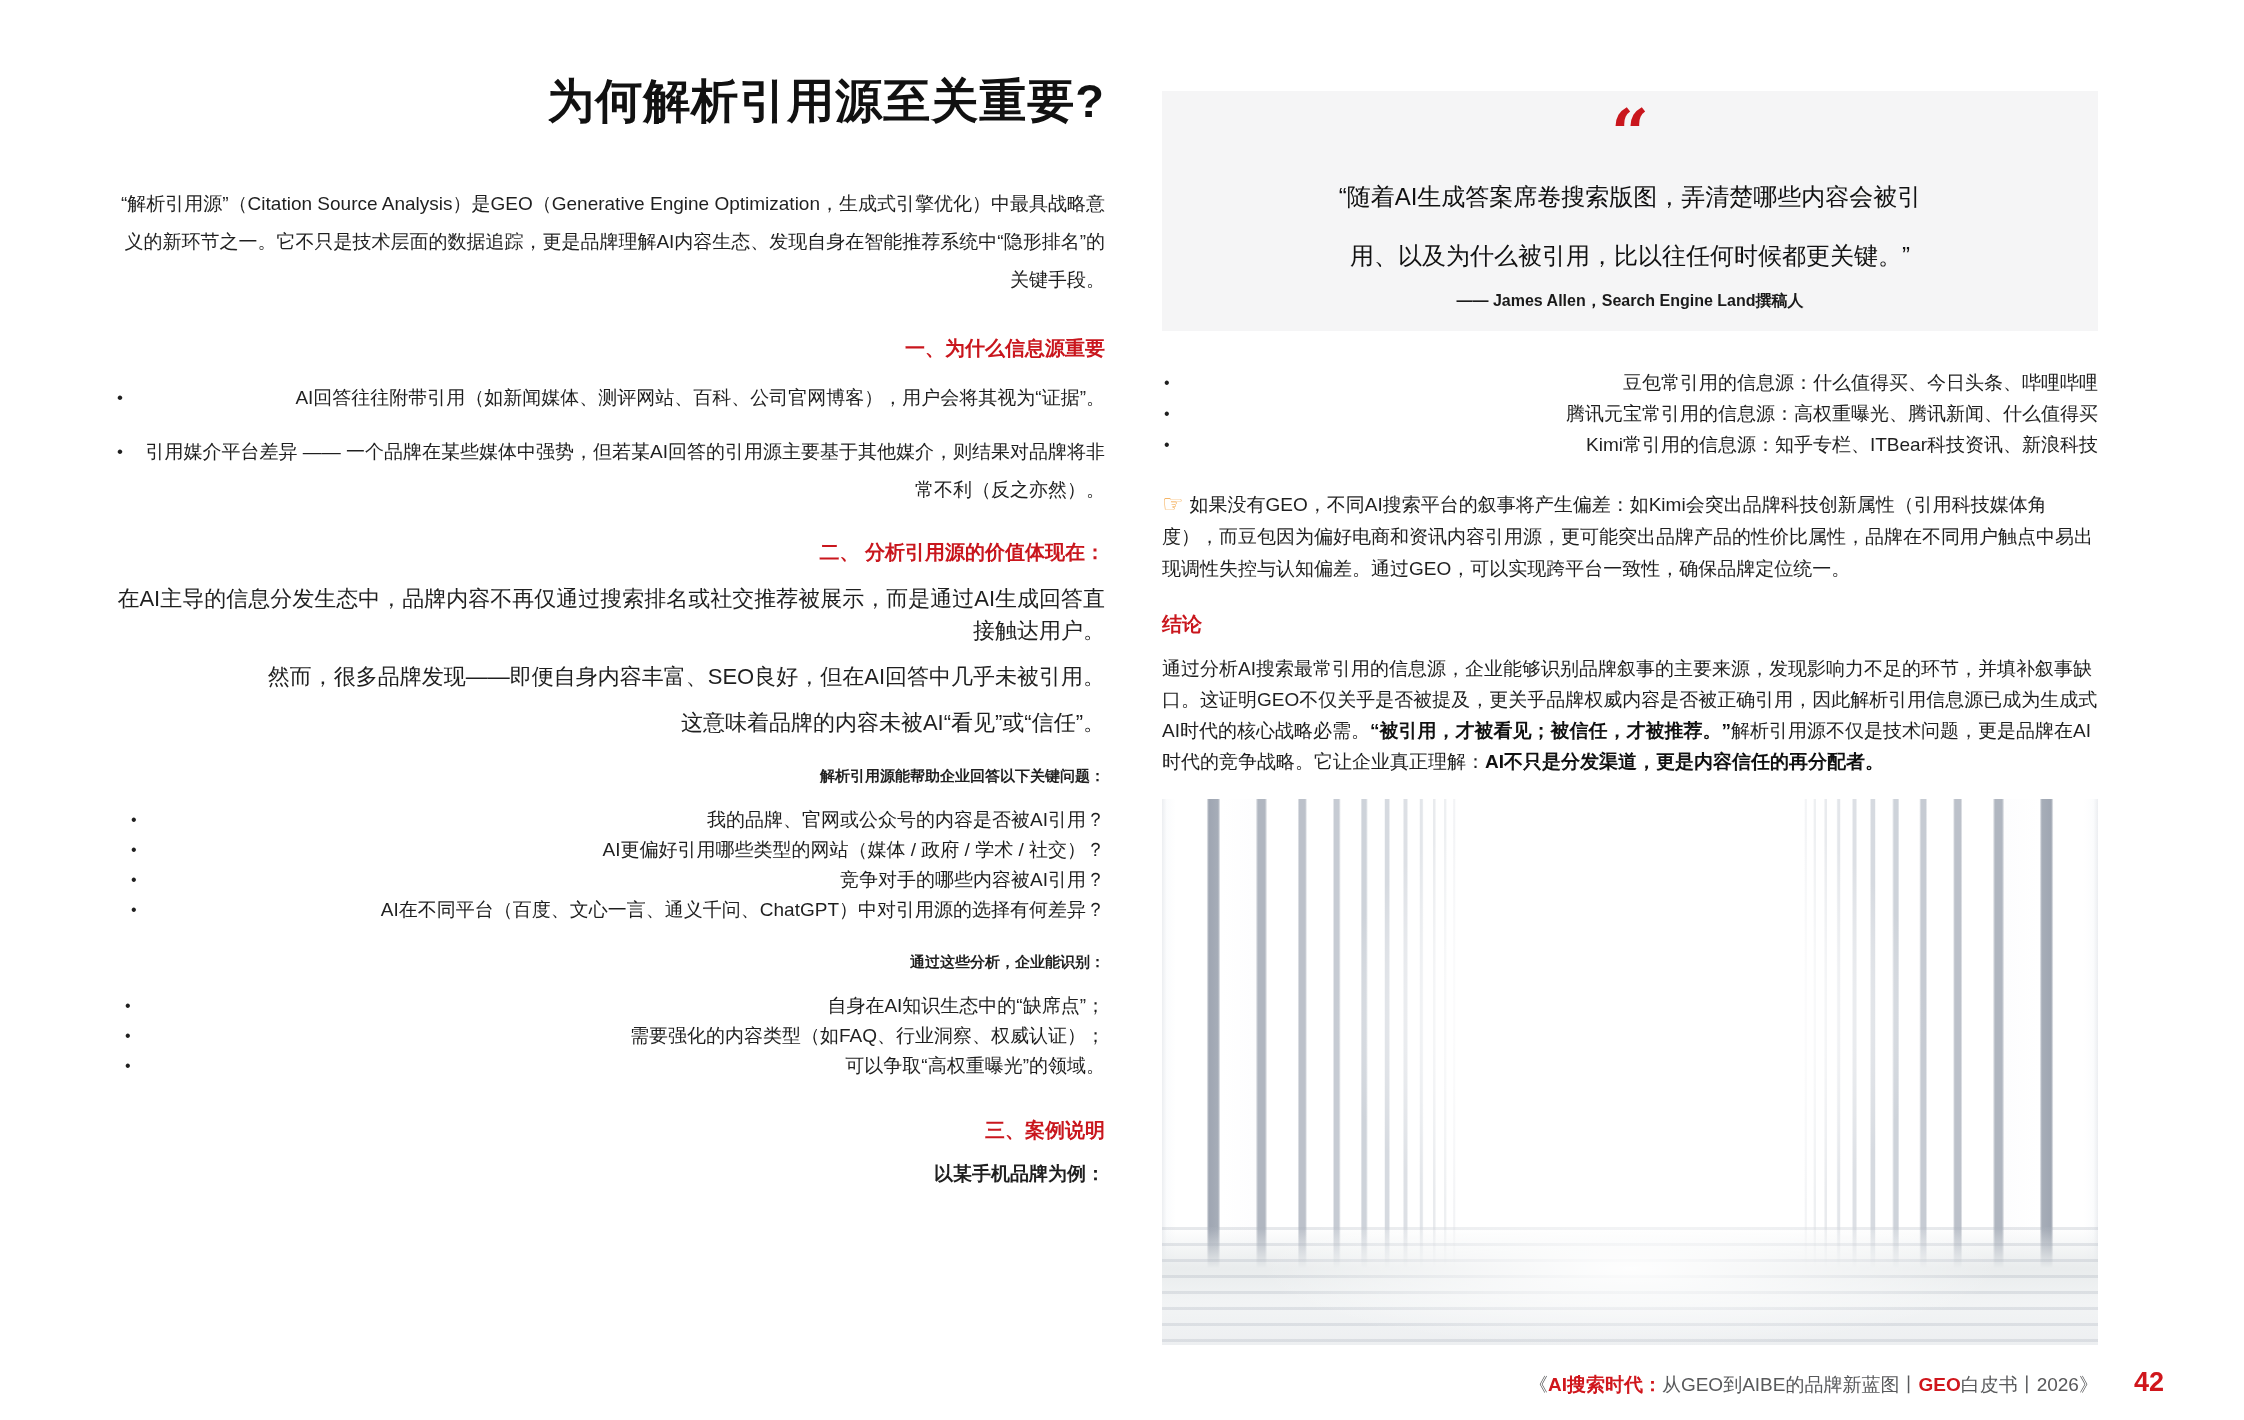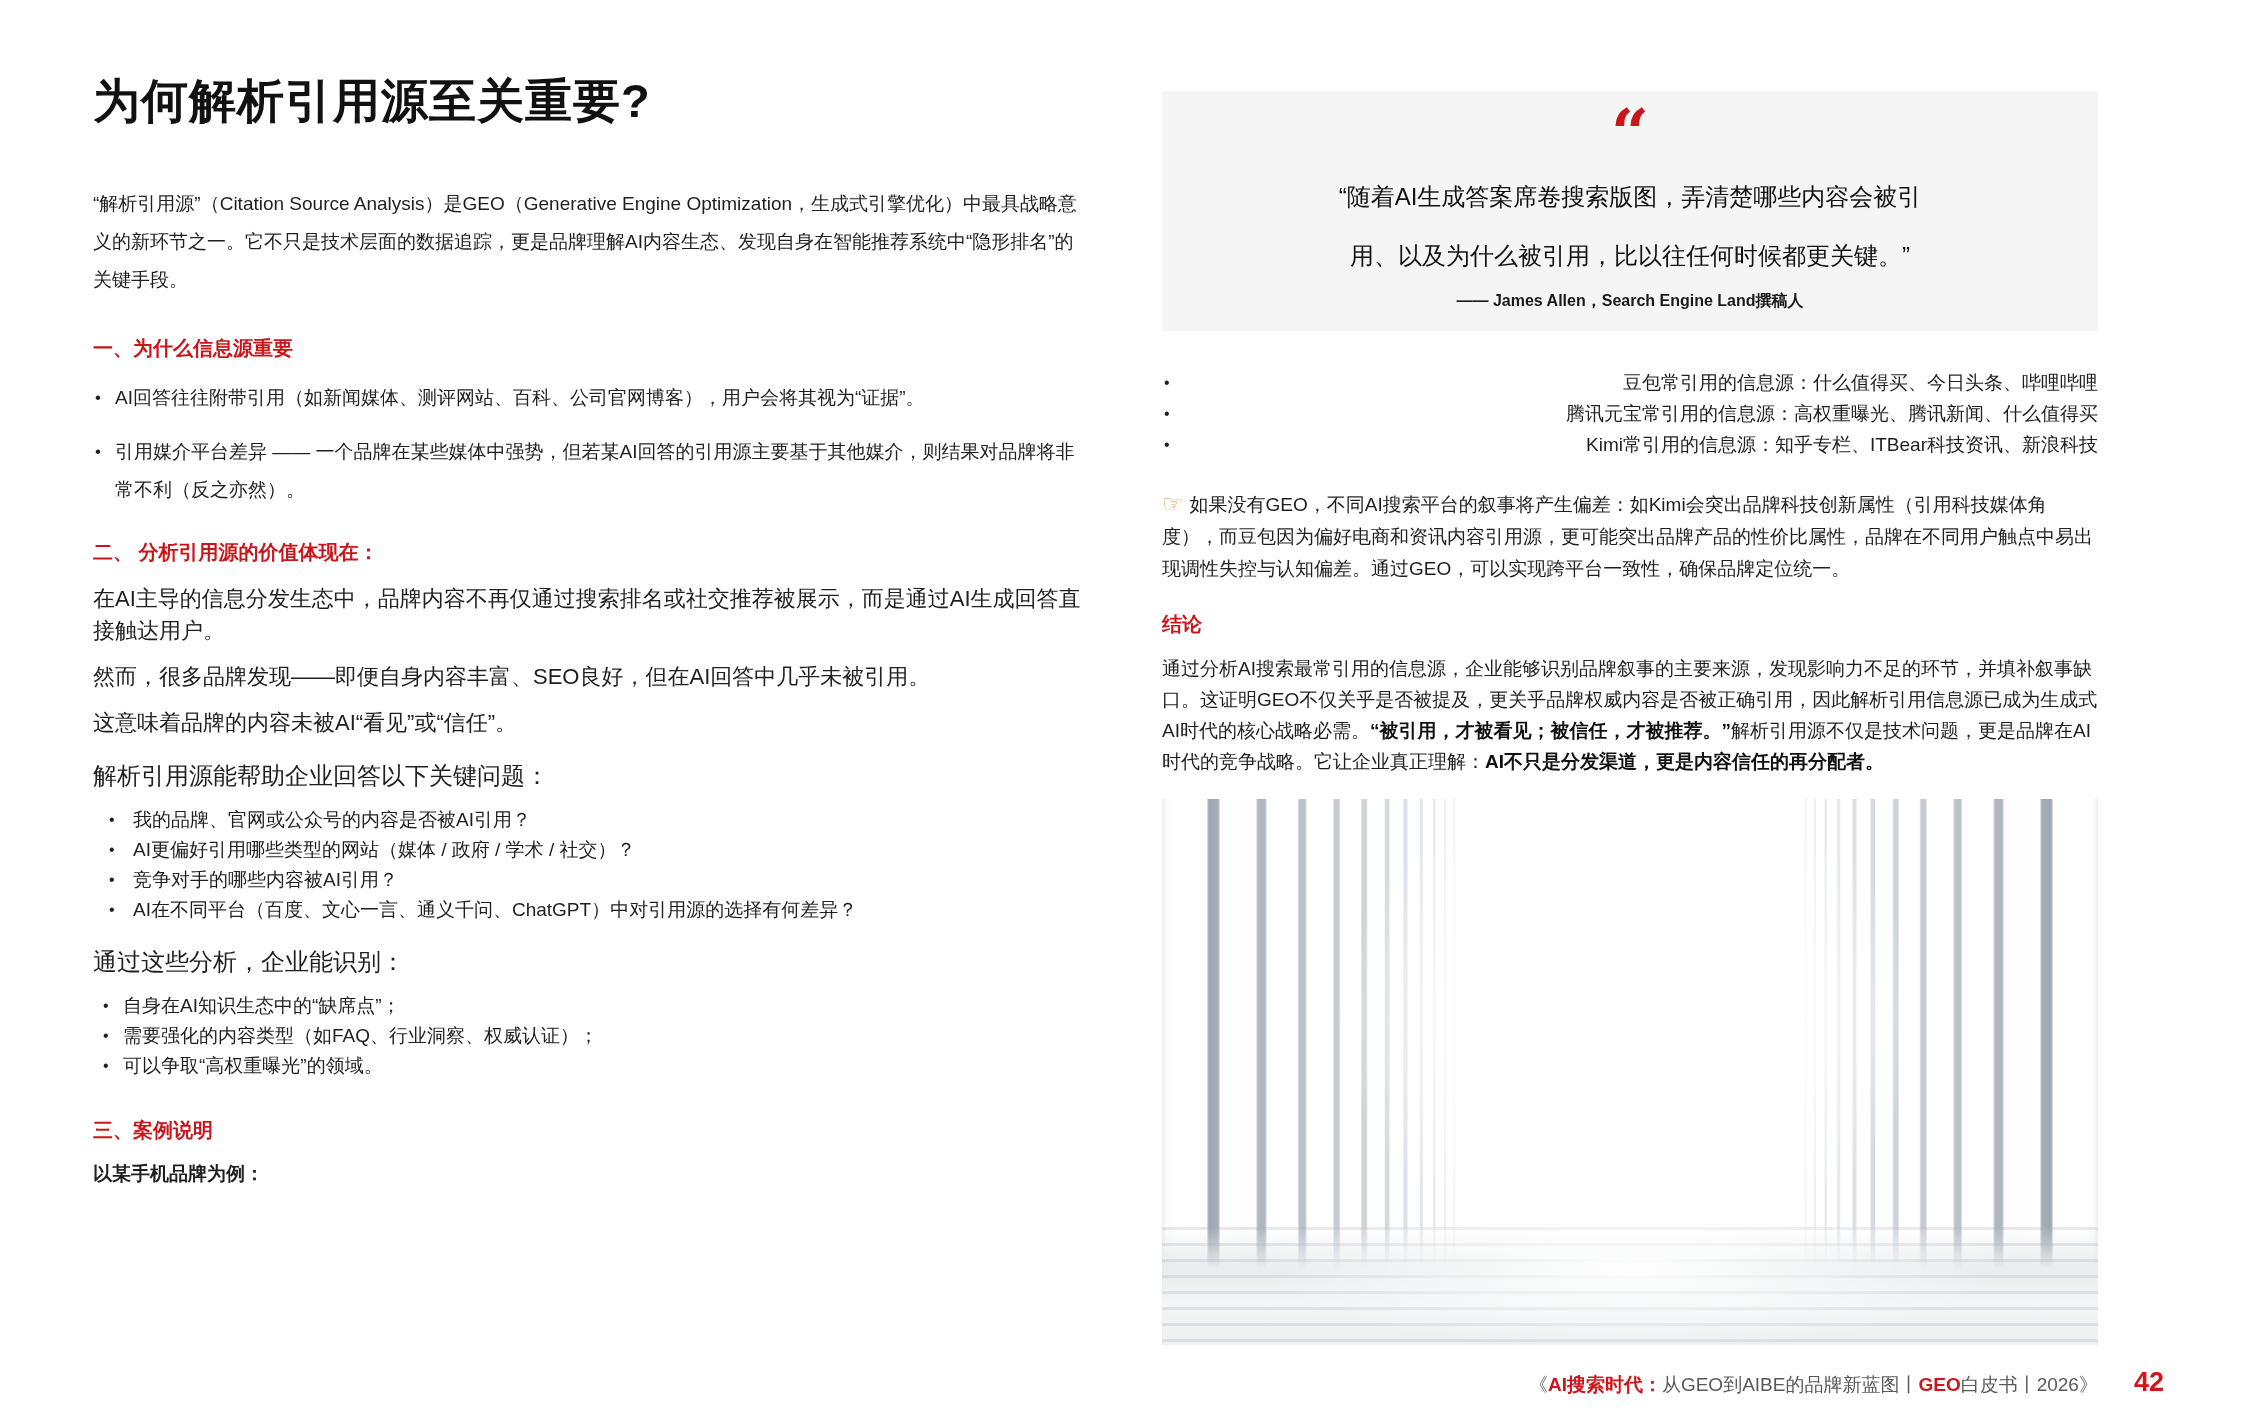--- a/index.html
+++ b/index.html
@@ -1,30 +1,30 @@
 <!DOCTYPE html>
 <html><head>
 <meta charset="utf-8">
 <style>
   html,body{margin:0;padding:0;background:#ffffff;}
   body{font-family:"Liberation Sans","DejaVu Sans",sans-serif;color:#1f1f1f;}
   .page{position:relative;width:2244px;height:1420px;background:#fff;overflow:hidden;}
 
   
-  .col-left{position:absolute;left:93px;top:72px;width:990px;}
+  .col-left{position:absolute;left:115px;top:72px;width:990px;text-align:right;}
   .doc-title{font-size:47px;line-height:1.25;font-weight:bold;color:#111;margin:0 0 54px;letter-spacing:1px;}
   .intro{font-size:19px;line-height:38px;margin:0 0 36px;}
   .sec-h{font-size:20px;line-height:26px;font-weight:bold;color:#c9161d;margin:0 0 18px;}
   ul{list-style:none;margin:0;padding:0;}
   ul.loose{margin-bottom:30px;}
   ul.loose li{position:relative;padding-left:22px;font-size:19px;line-height:38px;}
   ul.loose li+li{margin-top:16px;}
   ul.loose li::before{content:"•";position:absolute;left:2px;top:0;font-size:17px;}
   .sec2-p{font-size:22px;line-height:32px;margin:0 0 14px;}
-  .bold-lead{font-size:24px;line-height:26px;font-weight:normal;margin:24px 0 16px;}
+  .bold-lead{font-size:15px;line-height:26px;font-weight:bold;margin:24px 0 16px;}
   ul.tight{margin-bottom:24px;}
   ul.tight li{position:relative;padding-left:40px;font-size:19px;line-height:30px;}
   ul.tight li::before{content:"•";position:absolute;left:16px;top:0;font-size:16px;}
   ul.tight2{margin-bottom:36px;}
   ul.tight2 li{position:relative;padding-left:30px;font-size:19px;line-height:30px;}
   ul.tight2 li::before{content:"•";position:absolute;left:10px;top:0;font-size:16px;}
   .case-lead{font-size:19px;line-height:26px;font-weight:bold;margin:14px 0 0;}
 
   
   .col-right{position:absolute;left:1162px;top:91px;width:936px;}

